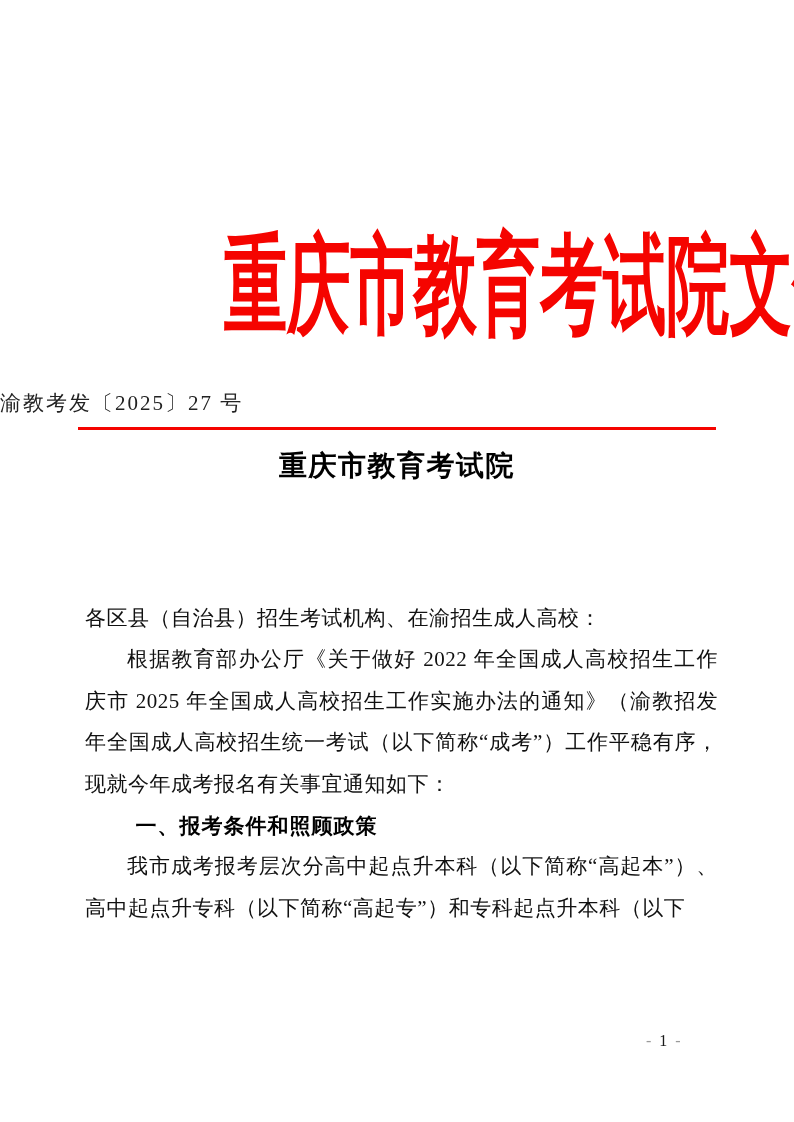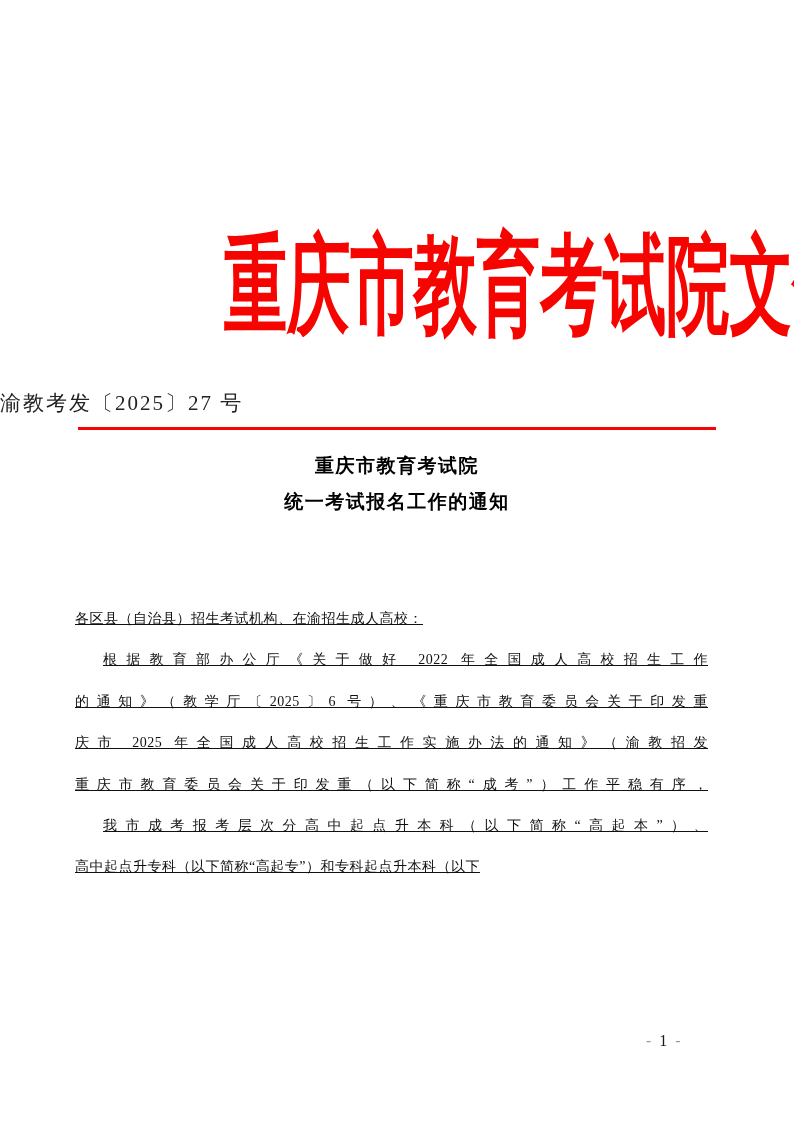--- a/index.html
+++ b/index.html
@@ -61,37 +61,36 @@
   }
 
   
   .title-block {
     position: absolute;
     top: 448px;
     left: 0;
     right: 0;
     text-align: center;
     font-weight: bold;
-    font-size: 19px;
+    font-size: 28px;
     line-height: 35.6px;
     letter-spacing: 1.5px;
     color: #000;
   }
 
   
   .body-block {
     position: absolute;
     top: 598px;
-    left: 75px;
+    left: 85px;
     width: 633px;
-    font-size: 14px;
+    font-size: 21px;
     line-height: 41.4px;
     letter-spacing: 0.5px;
     color: #111;
-    text-decoration: underline;
   }
   .line {
     margin: 0;
     white-space: nowrap;
   }
   .indent { text-indent: 2em; }
   .justify {
     text-align: justify;
     text-align-last: justify;
   }
@@ -128,29 +127,29 @@
   <div class="banner">
     <span class="banner-text">重庆市教育考试院文件</span>
   </div>
 
   <div class="doc-number">渝教考发〔2025〕27 号</div>
 
   <div class="red-rule"></div>
 
   <div class="title-block">
     <div class="title-line">重庆市教育考试院</div>
-    <div class="title-line">统一考试报名工作的通知</div>
   </div>
 
   <div class="body-block">
     <p class="line">各区县（自治县）招生考试机构、在渝招生成人高校：</p>
     <p class="line indent justify">根据教育部办公厅《关于做好 2022 年全国成人高校招生工作</p>
-    <p class="line justify">的通知》（教学厅〔2025〕6 号）、《重庆市教育委员会关于印发重</p>
     <p class="line justify">庆市 2025 年全国成人高校招生工作实施办法的通知》（渝教招发</p>
-    <p class="line justify">重庆市教育委员会关于印发重（以下简称“成考”）工作平稳有序，</p>
+    <p class="line justify">年全国成人高校招生统一考试（以下简称“成考”）工作平稳有序，</p>
+    <p class="line">现就今年成考报名有关事宜通知如下：</p>
+    <p class="line heading">一、报考条件和照顾政策</p>
     <p class="line indent justify">我市成考报考层次分高中起点升本科（以下简称“高起本”）、</p>
     <p class="line">高中起点升专科（以下简称“高起专”）和专科起点升本科（以下</p>
   </div>
 
   <div class="page-number">
     <span class="dash">-</span><span class="num">1</span><span class="dash">-</span>
   </div>
 
 </div>
 

